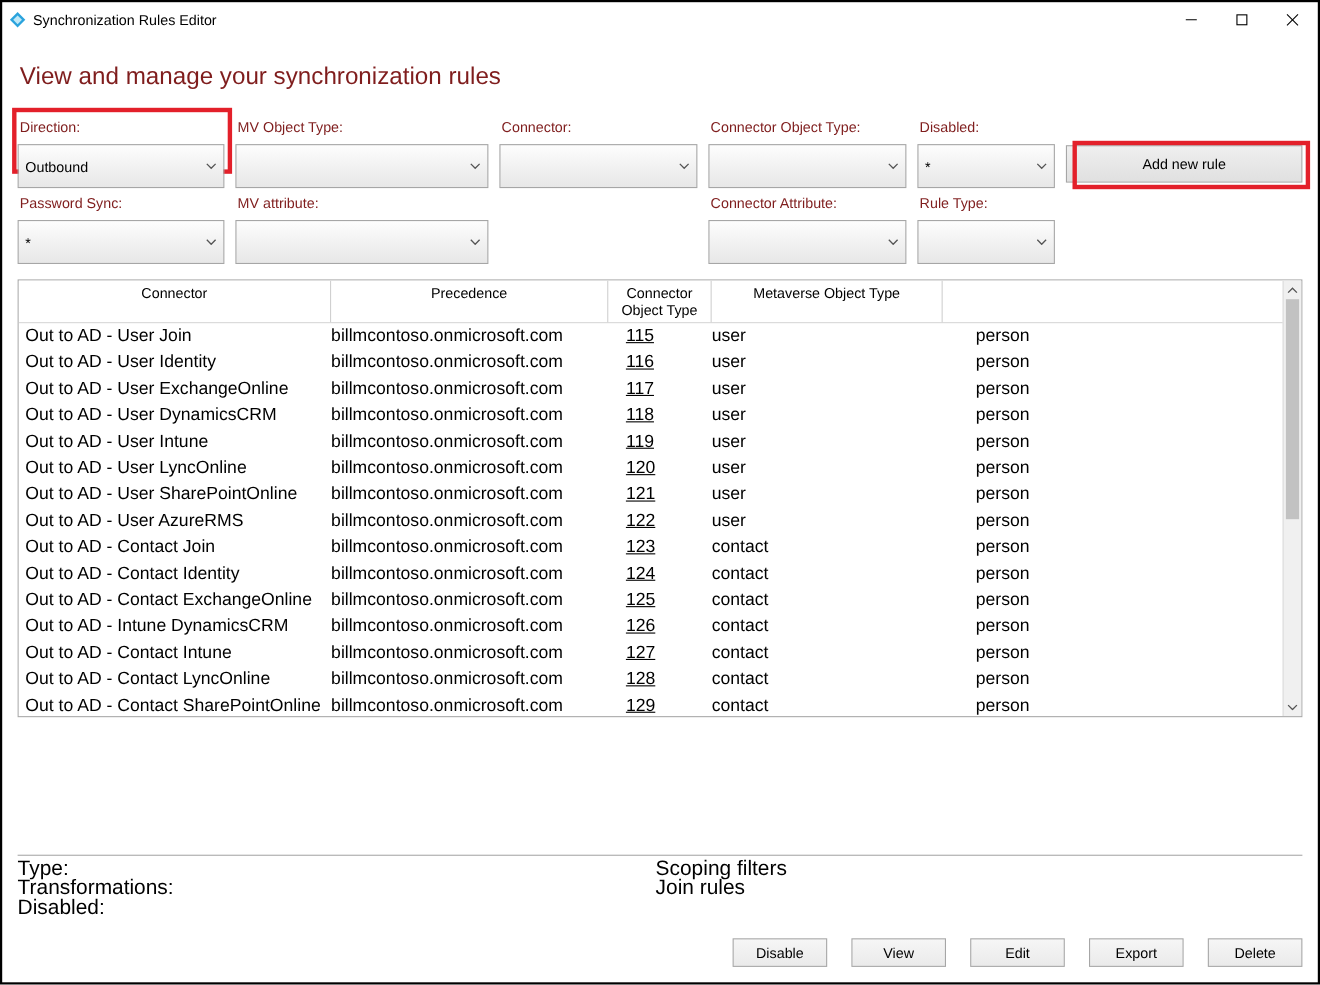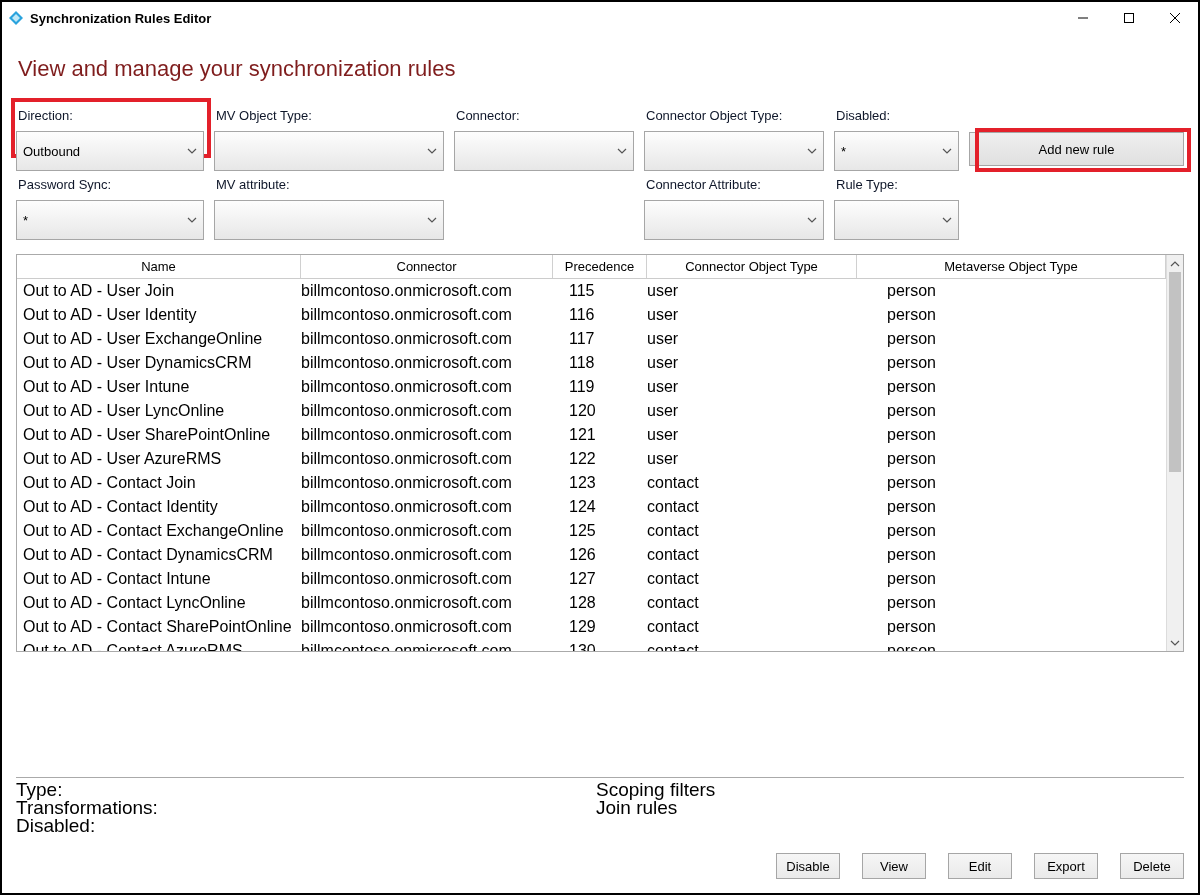--- a/index.html
+++ b/index.html
@@ -16,21 +16,20 @@
     border: 2px solid #000;
     position: relative;
     display: flex;
     flex-direction: column;
   }
   .titlebar {
     height: 32px;
     display: flex;
     align-items: center;
     flex-shrink: 0;
-    font-weight: bold;
   }
   .titlebar-left {
     display: flex;
     align-items: center;
     padding-left: 6px;
     gap: 6px;
   }
   .appicon svg { display:block; }
   .title-text { font-size: 13px; }
   .titlebar-right {
@@ -67,21 +66,21 @@
   }
   .filters-grid {
     display: grid;
     grid-template-columns: 188px 230px 180px 180px 125px 1fr;
     column-gap: 10px;
     row-gap: 6px;
     align-items: start;
   }
   .filter-label {
     font-size: 13px;
-    color: #0f172a;
+    color: #7f1d1d;
     padding: 0 0 2px 2px;
     white-space: nowrap;
   }
   .combo {
     height: 40px;
     border: 1px solid #a6a6a6;
     background: linear-gradient(#fdfdfd,#e7e7e7);
     display: flex;
     align-items: center;
     position: relative;
@@ -154,21 +153,21 @@
   .trow {
     display: grid;
     grid-template-columns: 284px 252px 94px 210px 1fr 17px;
     height: 24px;
     align-items: center;
     font-size: 16px;
   }
   .td { padding: 0 8px; white-space: nowrap; overflow:hidden; }
   .td.name { padding-left: 6px; }
   .td.conn { padding-left: 0px; }
-  .td.prec { padding-left: 16px; }
+  .td.prec { padding-left: 16px; text-decoration: underline; }
   .td.cot  { padding-left: 0px; }
   .td.mot  { padding-left: 30px; }
 
   .vscroll {
     position: absolute;
     right: 0; top: 0; bottom: 0;
     width: 17px;
     background: #f0f0f0;
     border-left: 1px solid #dcdcdc;
   }
@@ -195,21 +194,21 @@
     line-height: 18px;
   }
   .action-buttons {
     display: flex;
     gap: 22px;
     justify-content: flex-end;
     margin-top: 18px;
     margin-bottom: 4px;
   }
   .action-btn {
-    width: 64px;
+    width: 86px;
     height: 26px;
     border: 1px solid #a6a6a6;
     background: linear-gradient(#f6f6f6,#eaeaea);
     display:flex; align-items:center; justify-content:center;
     font-size: 13px;
   }
 </style>
 </head>
 <body>
 
@@ -343,21 +342,20 @@
                 <polyline points="1,1 5,5 9,1" fill="none" stroke="#555" stroke-width="1.2"></polyline>
               </svg>
             </span>
         </div>
         <div></div>
       </div>
     </div>
 
     <div class="table-wrap">
       <div class="thead">
-        <div class="th">Name</div>
         <div class="th">Connector</div>
         <div class="th">Precedence</div>
         <div class="th">Connector Object Type</div>
         <div class="th">Metaverse Object Type</div>
         <div></div>
       </div>
       <div class="tbody" id="tbody">
           <div class="trow">
             <div class="td name">Out to   AD - User Join</div>
             <div class="td conn">billmcontoso.onmicrosoft.com</div>
@@ -440,21 +438,21 @@
           </div>
           <div class="trow">
             <div class="td name">Out to   AD - Contact ExchangeOnline</div>
             <div class="td conn">billmcontoso.onmicrosoft.com</div>
             <div class="td prec">125</div>
             <div class="td cot">contact</div>
             <div class="td mot">person</div>
             <div></div>
           </div>
           <div class="trow">
-            <div class="td name">Out to   AD - Contact DynamicsCRM</div>
+            <div class="td name">Out to   AD - Intune DynamicsCRM</div>
             <div class="td conn">billmcontoso.onmicrosoft.com</div>
             <div class="td prec">126</div>
             <div class="td cot">contact</div>
             <div class="td mot">person</div>
             <div></div>
           </div>
           <div class="trow">
             <div class="td name">Out to   AD - Contact Intune</div>
             <div class="td conn">billmcontoso.onmicrosoft.com</div>
             <div class="td prec">127</div>

